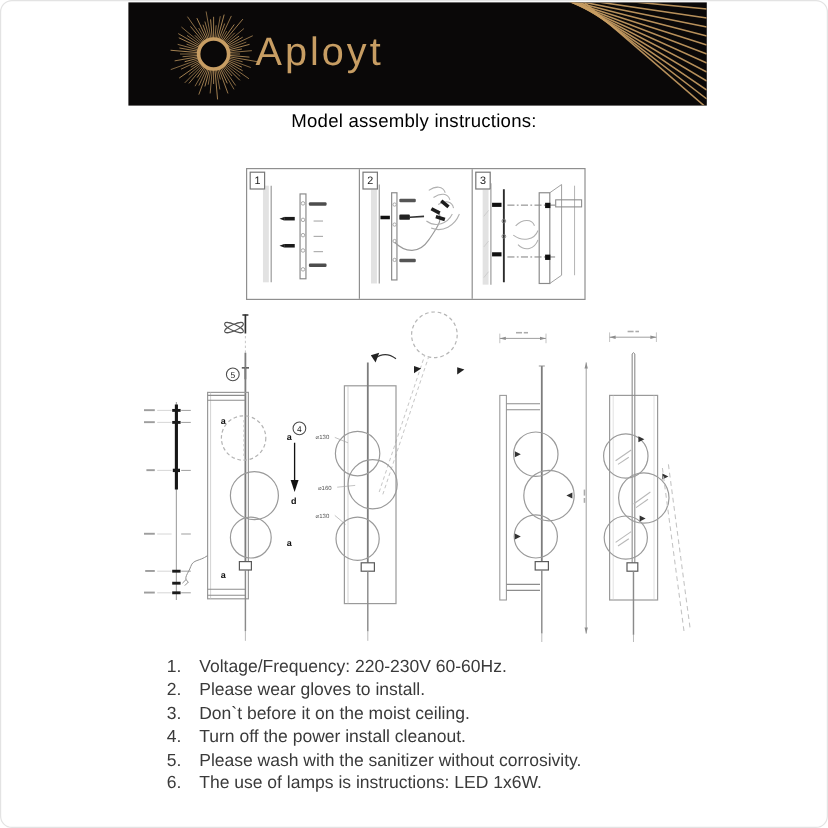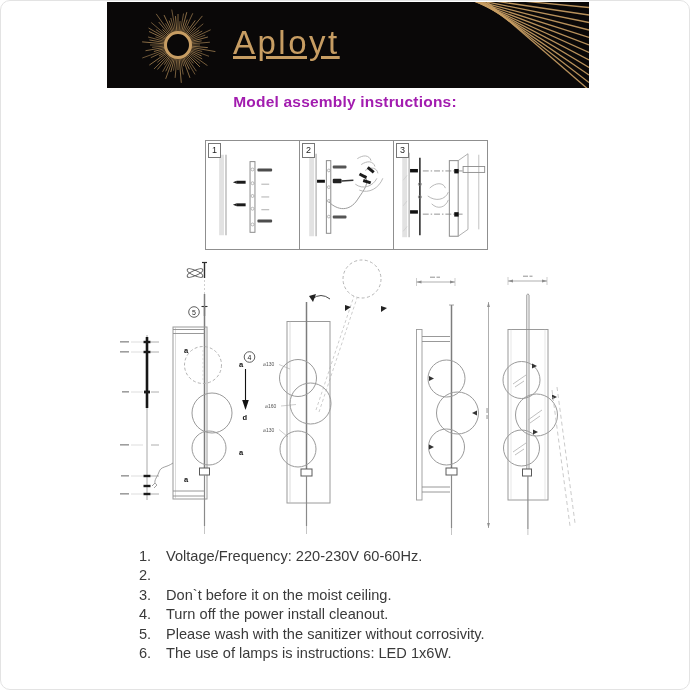--- a/index.html
+++ b/index.html
@@ -3,26 +3,26 @@
 <meta charset="utf-8">
 <style>
   html,body{margin:0;padding:0;background:#fff;}
   .page{position:relative;width:690px;height:690px;background:#fff;overflow:hidden;
         font-family:"Liberation Sans",sans-serif;}
   .frame{position:absolute;inset:0;border:1px solid #e3e3e3;border-radius:10px;pointer-events:none;}
 
   
   .banner{position:absolute;left:107px;top:2px;width:482px;height:86px;background:#0a0808;overflow:hidden;}
   .banner svg{position:absolute;left:0;top:0;width:100%;height:100%;}
-  .brand{position:absolute;left:126px;top:22px;font-size:33px;font-weight:400;color:#c79d63;
-         letter-spacing:2.5px;text-decoration:underline;}
+  .brand{position:absolute;left:106px;top:22px;font-size:33px;font-weight:400;color:#c79d63;
+         letter-spacing:2.5px;}
 
   
-  .title{position:absolute;left:0;top:93px;width:100%;text-align:center;color:#a21caf;
-         font-size:15.5px;line-height:18.5px;font-weight:700;letter-spacing:.2px;}
+  .title{position:absolute;left:0;top:93px;width:100%;text-align:center;color:#000000;
+         font-size:15.5px;line-height:18.5px;font-weight:400;letter-spacing:.2px;}
 
   
   .panels{position:absolute;left:205px;top:140px;width:283px;height:110px;border:1px solid #8f8f8f;
           display:flex;background:#fff;box-sizing:border-box;}
   .panel{flex:1;position:relative;border-right:1px solid #8f8f8f;}
   .panel:last-child{border-right:none;}
   .panel-num{position:absolute;left:2px;top:2px;width:11px;height:13px;border:1px solid #777;
              font-size:9px;line-height:13px;text-align:center;color:#222;background:#fff;z-index:2;}
   .panel svg{position:absolute;left:0;top:0;width:100%;height:100%;}
 
@@ -389,20 +389,21 @@
     </svg>
   </div>
 
   <div class="instructions" id="instruction-list">
       <div class="inst-row">
         <span class="inst-num">1.</span>
         <span>Voltage/Frequency: 220-230V 60-60Hz.</span>
       </div>
       <div class="inst-row">
         <span class="inst-num">2.</span>
+        <span>Please wear gloves to install.</span>
       </div>
       <div class="inst-row">
         <span class="inst-num">3.</span>
         <span>Don`t before it on the moist ceiling.</span>
       </div>
       <div class="inst-row">
         <span class="inst-num">4.</span>
         <span>Turn off the power install cleanout.</span>
       </div>
       <div class="inst-row">

